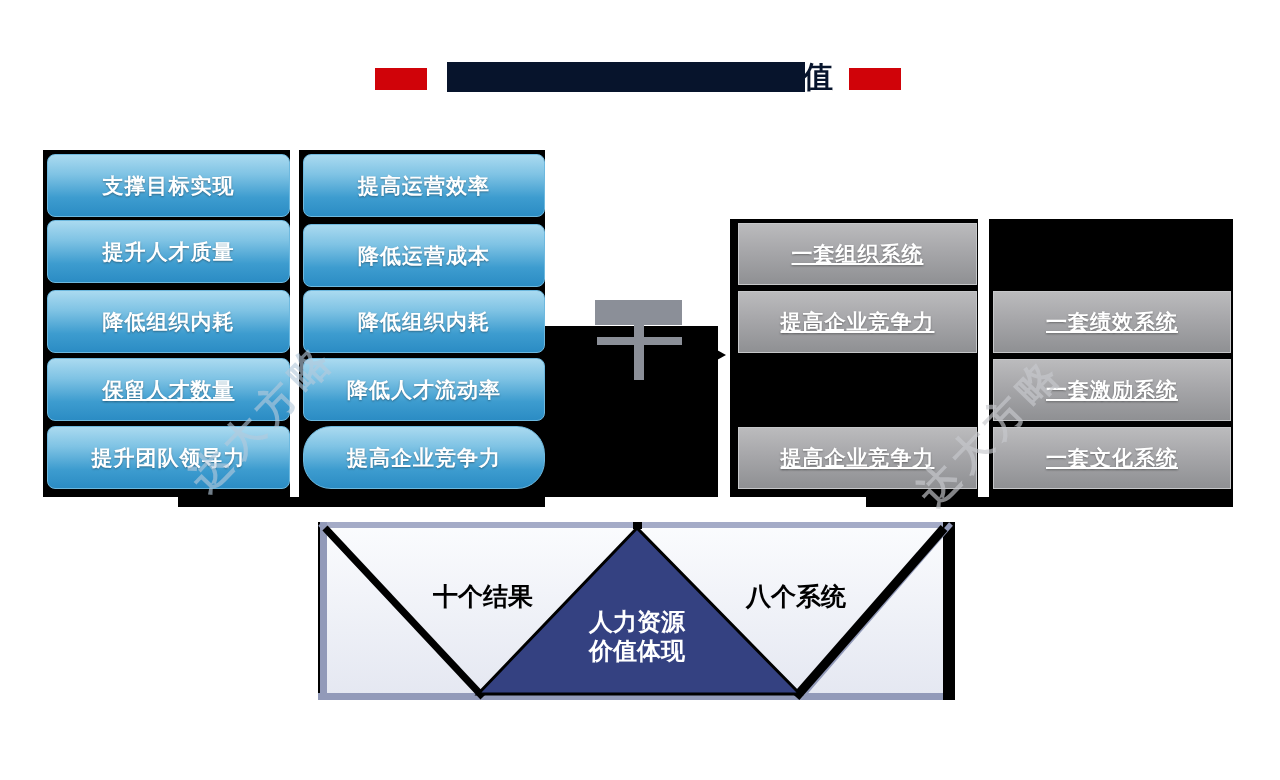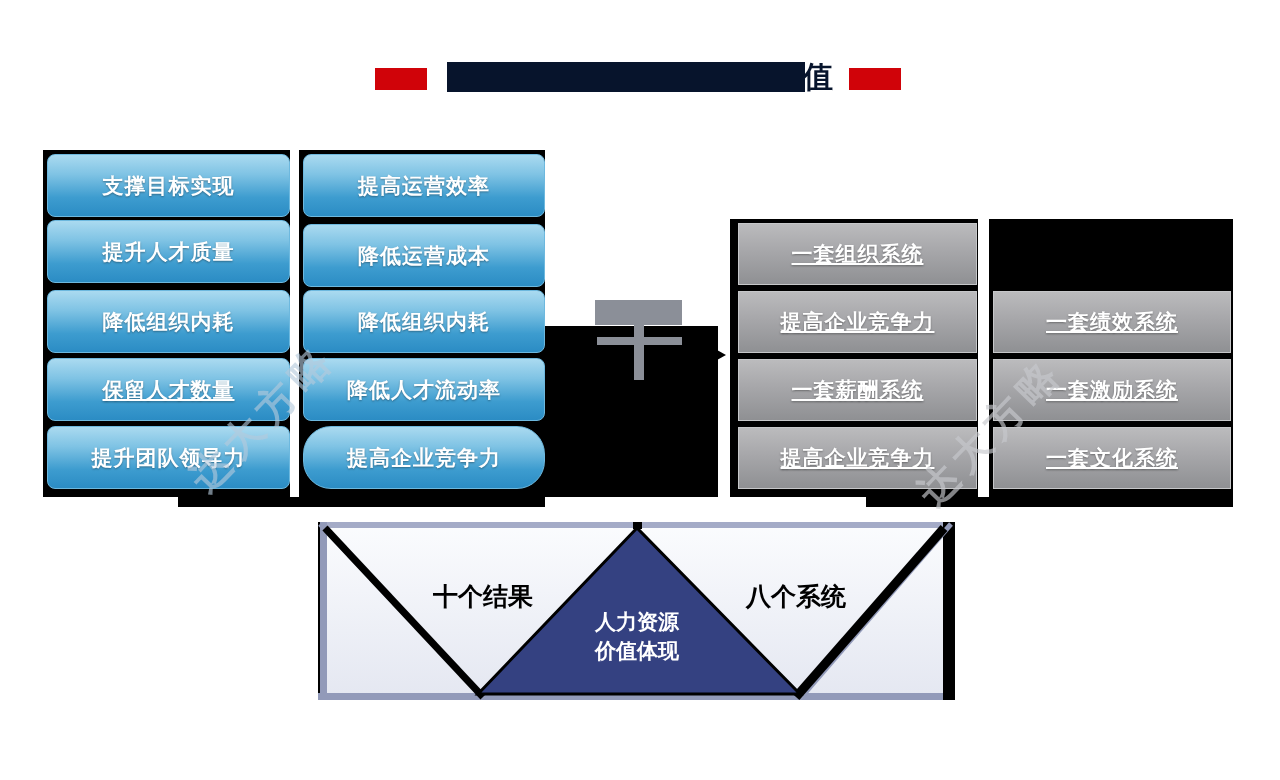--- a/index.html
+++ b/index.html
@@ -28,21 +28,21 @@
   .watermark{position:absolute;z-index:3;font-weight:bold;font-size:40px;letter-spacing:7px;
              white-space:nowrap;transform:rotate(-46deg);pointer-events:none;}
   .wm-left{color:rgba(180,201,220,0.62);}
   .wm-right{color:rgba(199,200,205,0.66);}
   
   #figure{position:absolute;left:318px;top:522px;width:637px;height:178px;z-index:2;}
   #figure svg{position:absolute;left:0;top:0;}
   .fig-label{position:absolute;width:170px;text-align:center;font-size:25px;font-weight:bold;
              color:#000000;z-index:4;}
   .fig-center{position:absolute;left:239px;top:86px;width:160px;text-align:center;z-index:4;
-              color:#ffffff;font-size:21px;font-weight:bold;line-height:29px;}
+              color:#ffffff;font-size:24px;font-weight:bold;line-height:29px;}
 </style>
 </head>
 <body>
 
 <div id="stage">
 
   <div class="red-block" style="left:375px;top:68px;width:52px;height:22px;"></div>
   <div class="title-bar" style="left:447px;top:62px;width:358px;height:30px;"></div>
   <div class="title-char" style="left:803px;top:62px;">值</div>
   <div class="red-block" style="left:849px;top:68px;width:52px;height:22px;"></div>
@@ -68,21 +68,20 @@
   <div class="gray-shape" style="left:634px;top:325px;width:10px;height:55px;"></div>
   <div class="gray-shape" style="left:597px;top:337px;width:85px;height:8px;"></div>
   <div class="arrow-right" style="left:717px;top:350px;"></div>
 
   <div class="panel" style="left:730px;top:219px;width:248px;height:278px;"></div>
   <div class="panel" style="left:989px;top:219px;width:244px;height:278px;"></div>
   <div class="shadow-strip" style="left:866px;top:497px;width:367px;height:10px;"></div>
 
   <div class="btn gray" style="left:738px;top:223px;width:237px;height:60px;">一套组织系统</div>
   <div class="btn gray" style="left:738px;top:291px;width:237px;height:60px;">提高企业竞争力</div>
-  <div class="btn gray" style="left:738px;top:359px;width:237px;height:60px;">一套薪酬系统</div>
   <div class="btn gray" style="left:738px;top:427px;width:237px;height:60px;">提高企业竞争力</div>
 
   <div class="btn gray" style="left:993px;top:291px;width:236px;height:60px;">一套绩效系统</div>
   <div class="btn gray" style="left:993px;top:427px;width:236px;height:60px;">一套文化系统</div>
   <div class="btn gray" style="left:993px;top:359px;width:236px;height:60px;">一套激励系统</div>
 
   <div class="watermark wm-left" style="left:168px;top:390px;">达大方略</div>
   <div class="watermark wm-right" style="left:896px;top:404px;">达大方略</div>
 
   <div id="figure">

